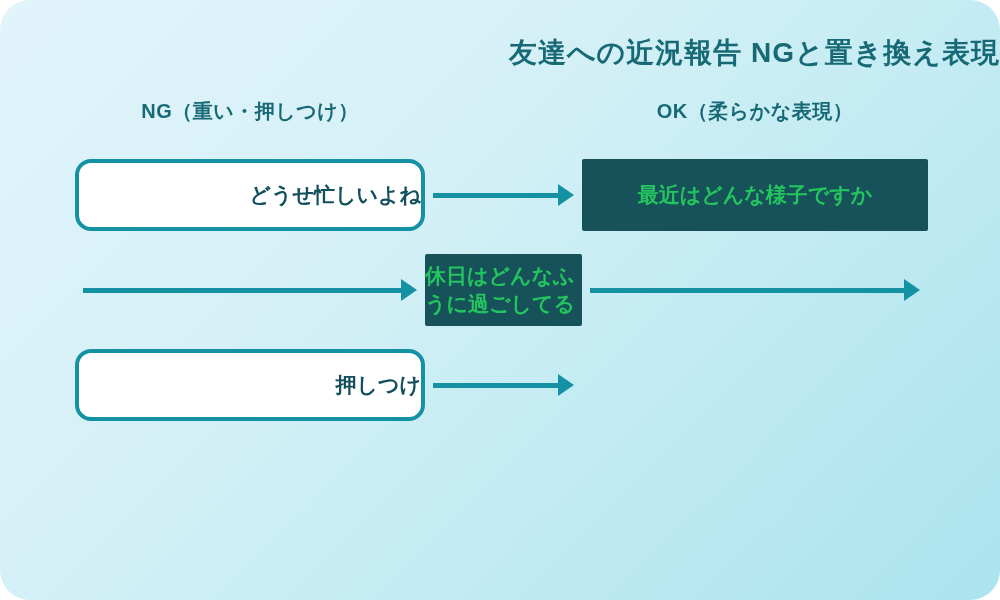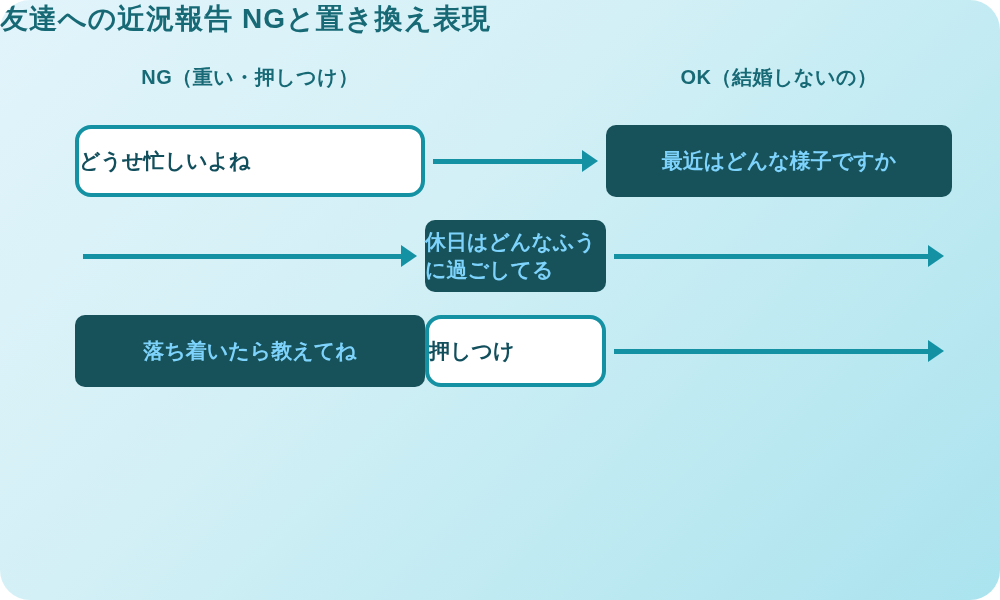--- a/index.html
+++ b/index.html
@@ -12,32 +12,33 @@
     position: relative;
     width: 1000px;
     height: 600px;
     box-sizing: border-box;
     border-radius: 30px;
     background: linear-gradient(135deg, #e2f4fb 0%, #d3f0f6 40%, #aae3ee 100%);
     overflow: hidden;
   }
   .title {
     margin: 0;
-    text-align: left;
+    padding-top: 34px;
+    text-align: right;
     font-size: 28px;
     font-weight: bold;
     letter-spacing: 1px;
     color: #176a75;
   }
   .grid {
     display: grid;
     grid-template-columns: 350px 1fr 346px;
     box-sizing: border-box;
     padding-left: 75px;
-    padding-right: 48px;
+    padding-right: 72px;
     align-items: center;
   }
   .header-grid {
     margin-top: 26px;
   }
   .col-header {
     text-align: center;
     font-size: 20px;
     font-weight: bold;
     letter-spacing: 0.5px;
@@ -49,36 +50,36 @@
     row-gap: 23px;
   }
   .ng-box {
     height: 100%;
     box-sizing: border-box;
     background: #ffffff;
     border: 4px solid #1492a4;
     border-radius: 16px;
     display: flex;
     align-items: center;
-    justify-content: flex-start;
+    justify-content: flex-end;
     font-size: 21px;
     font-weight: bold;
     color: #124f5d;
   }
   .ok-box {
     height: 100%;
     box-sizing: border-box;
     background: #175159;
-    border-radius: 10px;
+    border-radius: 2px;
     display: flex;
     align-items: center;
     justify-content: center;
     font-size: 21px;
     font-weight: bold;
-    color: #7dd3fc;
+    color: #22c55e;
   }
   .arrow {
     display: flex;
     align-items: center;
     height: 100%;
     padding: 0 8px;
     box-sizing: border-box;
   }
   .arrow .line {
     flex: 1;
@@ -97,21 +98,21 @@
 </head>
 <body>
 
 <div class="card">
 
   <h1 class="title">友達への近況報告 NGと置き換え表現</h1>
 
   <div class="grid header-grid">
     <div class="col-header">NG（重い・押しつけ）</div>
     <div></div>
-    <div class="col-header">OK（結婚しないの）</div>
+    <div class="col-header">OK（柔らかな表現）</div>
   </div>
 
   <div class="grid rows-grid">
 
     <div class="ng-box">
       <span>どうせ忙しいよね</span>
     </div>
     <div class="arrow">
       <span class="line"></span>
       <span class="head"></span>
@@ -125,23 +126,20 @@
       <span class="head"></span>
     </div>
     <div class="ok-box">
       <span>休日はどんなふうに過ごしてる</span>
     </div>
 
     <div class="arrow">
       <span class="line"></span>
       <span class="head"></span>
     </div>
-    <div class="ok-box">
-      <span>落ち着いたら教えてね</span>
-    </div>
 
     <div class="ng-box">
       <span>押しつけ</span>
     </div>
     <div class="arrow">
       <span class="line"></span>
       <span class="head"></span>
     </div>
 
   </div>

